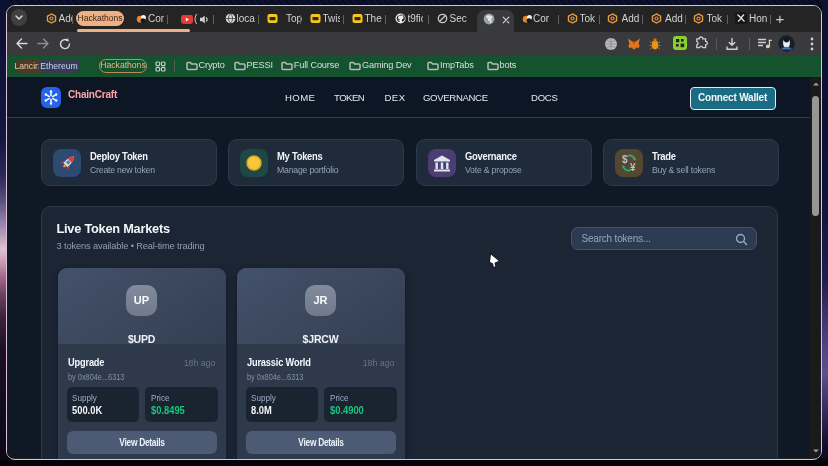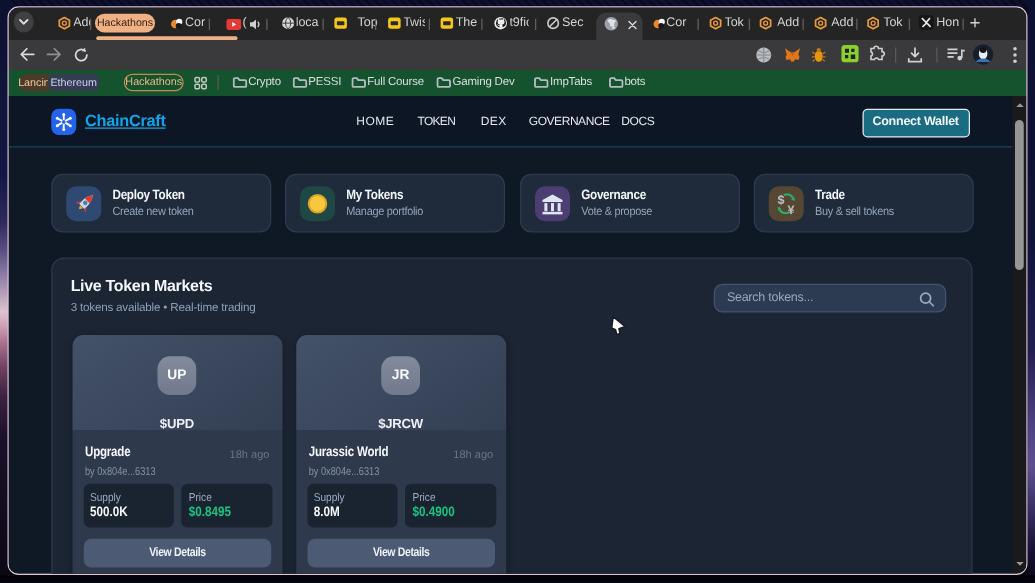--- a/index.html
+++ b/index.html
@@ -374,26 +374,26 @@
                 <circle cx="10" cy="4" r="1.2"></circle>
                 <circle cx="10" cy="16" r="1.2"></circle>
                 <circle cx="4.8" cy="7" r="1.2"></circle>
                 <circle cx="15.2" cy="13" r="1.2"></circle>
                 <circle cx="15.2" cy="7" r="1.2"></circle>
                 <circle cx="4.8" cy="13" r="1.2"></circle>
               </g>
               <circle cx="10" cy="10" r="1.5" fill="#2563eb"></circle>
             </svg>
         </div>
-        <div class="abs" style="left:61px;top:12.5px;font-size:13px;letter-spacing:-0.2px;font-weight:bold;color:#0ea5e9;text-decoration:underline;">ChainCraft</div>
+        <div class="abs" style="left:61px;top:12.5px;font-size:10px;letter-spacing:-0.2px;font-weight:bold;color:#fca5a5;">ChainCraft</div>
         <div class="nav" style="left:278px;">HOME</div>
         <div class="nav" style="left:327px;letter-spacing:-0.55px;">TOKEN</div>
         <div class="nav" style="left:377.5px;">DEX</div>
         <div class="nav" style="left:416px;letter-spacing:-0.35px;">GOVERNANCE</div>
-        <div class="nav" style="left:490px;letter-spacing:-0.3px;">DOCS</div>
+        <div class="nav" style="left:524px;letter-spacing:-0.3px;">DOCS</div>
         <div class="abs" style="left:682.5px;top:10.5px;width:86px;height:23px;background:#1a6c82;border:1.5px solid #e3ecf4;border-radius:4px;text-align:center;font-size:10px;letter-spacing:-0.2px;font-weight:bold;color:#f2f7fb;line-height:20px;">Connect Wallet</div>
       </div>
 
       <div class="fcard" style="left:221px;">
         <div class="fico" style="background:#1f4844;">
             <svg width="28" height="28">
               <circle cx="14" cy="14" r="7" fill="#f6c83d"></circle>
               <circle cx="14" cy="14" r="7" fill="none" stroke="#d9a427" stroke-width="1.6"></circle>
             </svg>
           </div>

